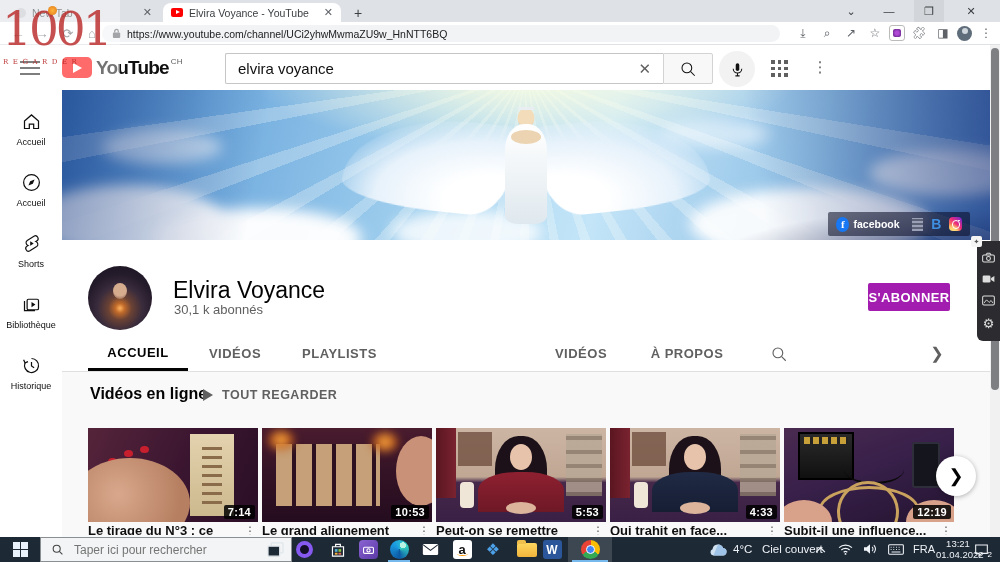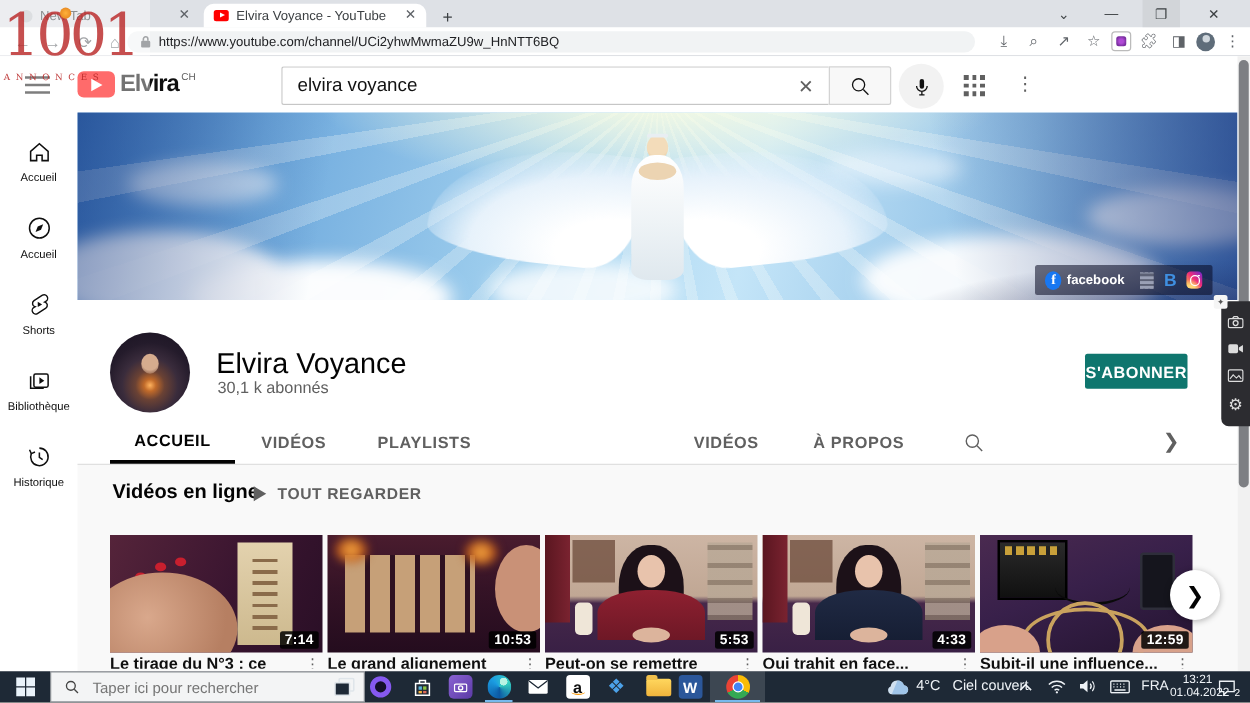--- a/index.html
+++ b/index.html
@@ -113,21 +113,21 @@
   .ig:before{content:"";position:absolute;inset:2.5px;border:1.2px solid #fff;border-radius:4px;}
   .ig:after{content:"";position:absolute;right:2.5px;top:2.5px;width:1.8px;height:1.8px;border-radius:50%;background:#fff;}
 
   
   .chanavatar{position:absolute;left:88px;top:266px;width:64px;height:64px;border-radius:50%;overflow:hidden;
      background:radial-gradient(circle at 50% 66%,#ffb25e 0%,#c06a2a 9%,#6b4234 22%,#3a2c3c 42%,#241b2b 64%,#181220 100%);}
   .chanavatar:after{content:"";position:absolute;left:50%;top:26%;transform:translateX(-50%);
      width:14px;height:16px;border-radius:50%;background:radial-gradient(circle at 50% 40%,#d6ac8e 55%,rgba(214,172,142,0));}
   .chname{position:absolute;left:173px;top:277px;font-size:23px;color:#030303;}
   .chsubs{position:absolute;left:174px;top:302px;font-size:13px;color:#606060;}
-  .subbtn{position:absolute;left:868px;top:283px;width:82px;height:28px;background:#0f766e;color:#fff;
+  .subbtn{position:absolute;left:868px;top:283px;width:82px;height:28px;background:#a21caf;color:#fff;
      font-size:13px;font-weight:bold;letter-spacing:0.4px;border-radius:2px;}
 
   
   .chantabs{position:absolute;left:62px;top:336px;width:928px;height:36px;border-bottom:1px solid #e0e0e0;box-sizing:border-box;}
   .ctab{position:absolute;top:0;height:35px;display:flex;align-items:center;justify-content:center;
      font-size:13px;font-weight:bold;letter-spacing:0.5px;color:#606060;}
   .ctab.on{color:#030303;border-bottom:3px solid #030303;box-sizing:border-box;}
   .ctsearch{position:absolute;left:708px;top:9px;width:18px;height:18px;color:#606060;}
   .ctchev{position:absolute;left:866px;top:8px;width:18px;height:18px;color:#606060;font-size:16px;}
 
@@ -276,32 +276,32 @@
       <span class="uic ic">🧩︎</span>
       <span class="uic ic">◨</span>
       <span class="avatarsm"></span>
       <span class="uic ic">⋮</span>
     </div>
   </div>
 
   <div class="watermark">
     <div class="wm-dot"></div>
     <div class="wm-num">1001</div>
-    <div class="wm-cap">ANNONCES</div>
+    <div class="wm-cap">REGARDER</div>
   </div>
 
   <div class="ytheader">
     <div class="burger" style="top:16px;">
         <i></i>
         <i></i>
         <i></i>
       </div>
     <div class="ytlogo" style="top:12px;">
       <span class="ytbox"></span>
-      <span class="ytword">Elvira</span>
+      <span class="ytword">YouTube</span>
       <span class="ytregion">CH</span>
     </div>
     <div class="ytsearch" style="top:8px;">
       <div class="sinput">
         <span>elvira voyance</span>
         <span class="sclear">✕</span>
       </div>
       <div class="sbtn ic">
         <svg width="18" height="18" viewBox="0 0 24 24">
           <circle cx="10.5" cy="10.5" r="6.5" fill="none" stroke="#111" stroke-width="1.4"></circle>
@@ -456,21 +456,21 @@
       <div class="hands"></div>
       <span class="dur">4:33</span>
     </div>
     <div class="card t5" style="left:722px;">
       <div class="amp"></div>
       <div class="phone"></div>
       <div class="wire"></div>
       <div class="knot"></div>
       <div class="handL"></div>
       <div class="handR"></div>
-      <span class="dur">12:59</span>
+      <span class="dur">12:19</span>
     </div>
 
     <div class="vtitle" style="left:26px;">Le tirage du N°3 : ce qu'il révèle...</div>
     <div class="kebab" style="left:182px;">⋮</div>
     <div class="vtitle" style="left:200px;">Le grand alignement inversé...</div>
     <div class="kebab" style="left:356px;">⋮</div>
     <div class="vtitle" style="left:374px;">Peut-on se remettre d'un lien...</div>
     <div class="kebab" style="left:530px;">⋮</div>
     <div class="vtitle" style="left:548px;">Qui trahit en face...</div>
     <div class="kebab" style="left:704px;">⋮</div>

